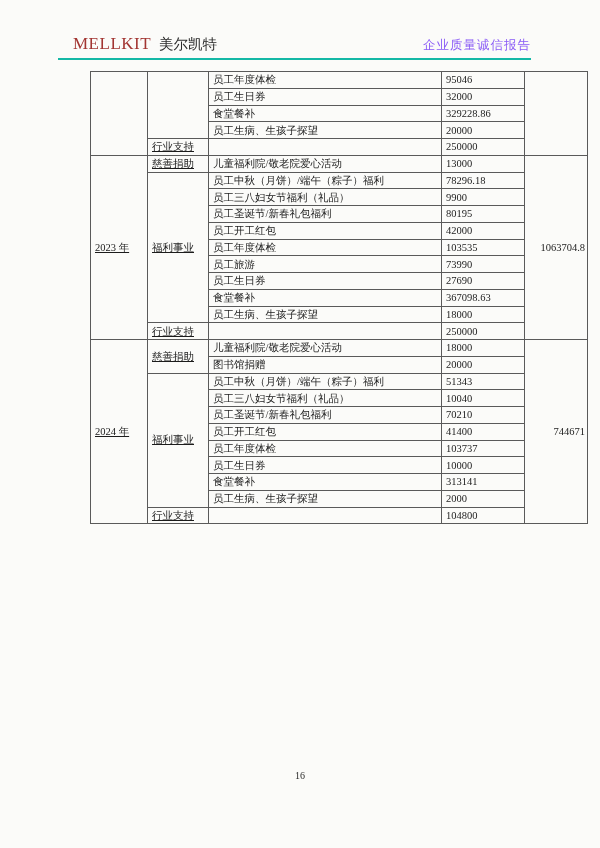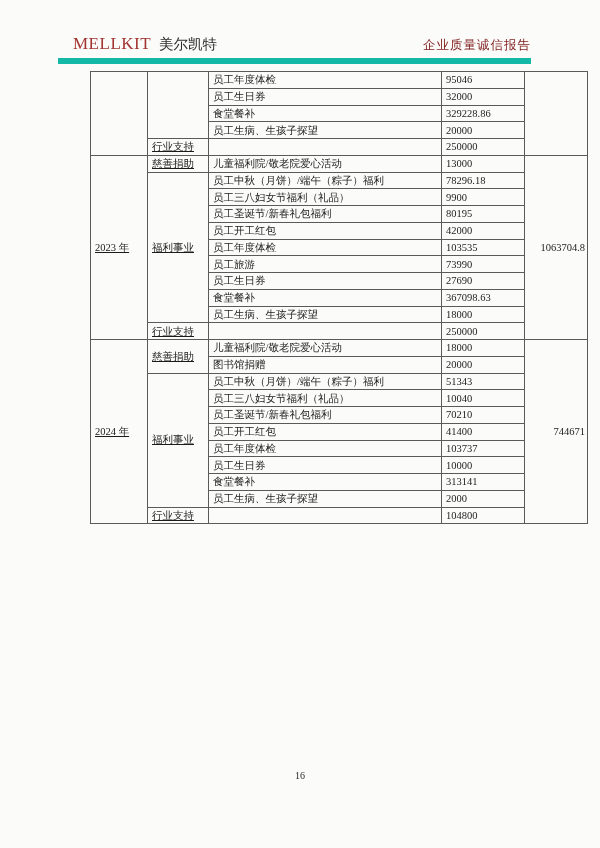--- a/index.html
+++ b/index.html
@@ -10,30 +10,30 @@
     color:#1c1c1c;
     position:relative;
     overflow:hidden;
   }
   .page { position:absolute; inset:0; }
 
   
   .header {
     position:absolute; left:58px; top:34px; width:473px;
     display:flex; justify-content:space-between; align-items:flex-end;
-    border-bottom:6px solid #14b8a6;
+    border-bottom:2px solid #14b8a6;
     padding-bottom:4px;
   }
   .brand { margin-left:15px; white-space:nowrap; }
   .brand-en {
     font-size:17px; letter-spacing:0.5px;
     color:#a23532; font-weight:normal;
   }
   .brand-cn { font-size:14.5px; color:#2b2b2b; margin-left:4px; }
-  .doc-title { font-size:12.5px; color:#7f1d1d; letter-spacing:1px; }
+  .doc-title { font-size:12.5px; color:#8b5cf6; letter-spacing:1px; }
 
   
   .table-wrap { position:absolute; left:78px; top:71px;padding-left:12px; }
   table.report {
     border-collapse:collapse;
     table-layout:fixed;
     width:497px;
     border:1.4px solid #2e2e2e;
   }
   table.report td {

